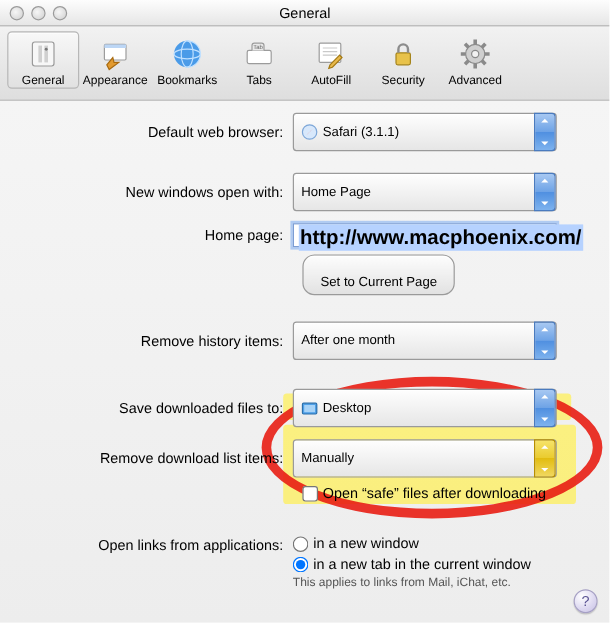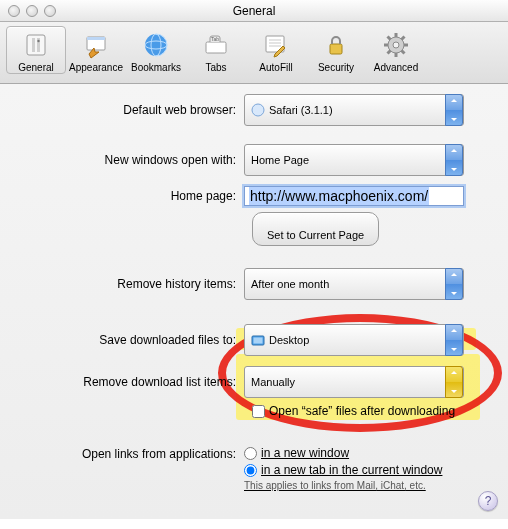--- a/index.html
+++ b/index.html
@@ -134,23 +134,24 @@
     border-right: 3px solid transparent;
     border-top: 3px solid #fff;
     position: absolute; bottom: 4px;
   }
   .aqua-input {
     height: 20px;
     width: 220px;
     border: 1px solid #7c9dd3;
     box-shadow: 0 0 0 2px rgba(120,170,240,.55);
     background: #fff;
-    font-size: 14px;
+    font-size: 17px;
     padding: 0 4px;
     color: #000;
+    font-weight: bold;
   }
   .aqua-input .sel {
     background: #b6d2ff;
     display: inline-block;
     padding: 1px 1px;
   }
   .aqua-btn {
     height: 20px;
     padding: 16px 14px;
     background: linear-gradient(#fdfdfd, #e2e2e2);
@@ -404,21 +405,21 @@
       <input type="checkbox" style="">
       <span style="font-size:12px;">Open “safe” files after downloading</span>
     </div>
   </div>
 
   <div class="spacer14"></div>
   <div class="spacer14"></div>
 
   <div class="row" style="align-items:flex-start;">
     <div class="lbl" style="padding-top:1px;">Open links from applications:</div>
-    <div class="ctrl" style="display:block;text-decoration:underline;">
+    <div class="ctrl" style="display:block;">
       <div class="radio-row">
         <input type="radio" name="openlinks" style="">
         <span style="font-size:12px;">in a new window</span>
       </div>
       <div class="radio-row">
         <input type="radio" name="openlinks" checked="" style="">
         <span style="font-size:12px;">in a new tab in the current window</span>
       </div>
       <div class="radio-desc">This applies to links from Mail, iChat, etc.</div>
     </div>

